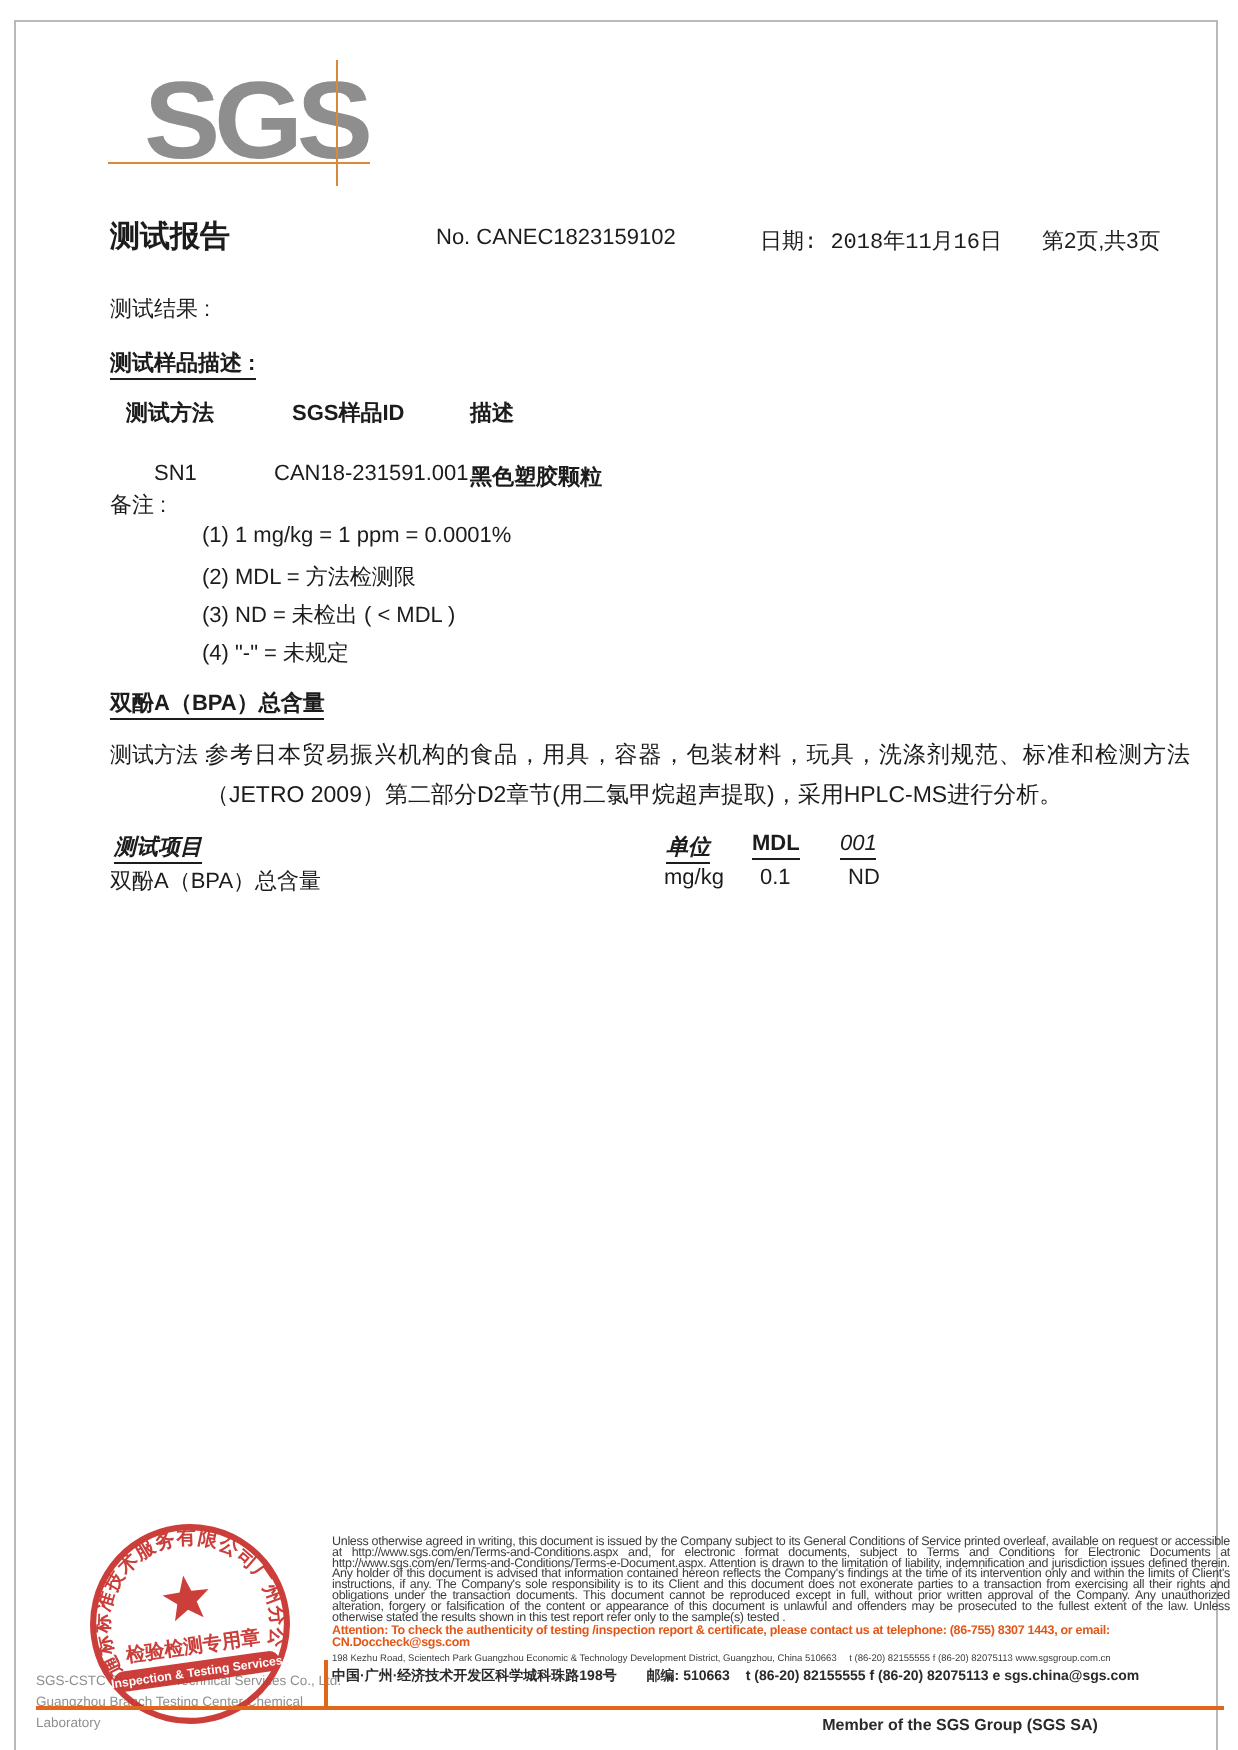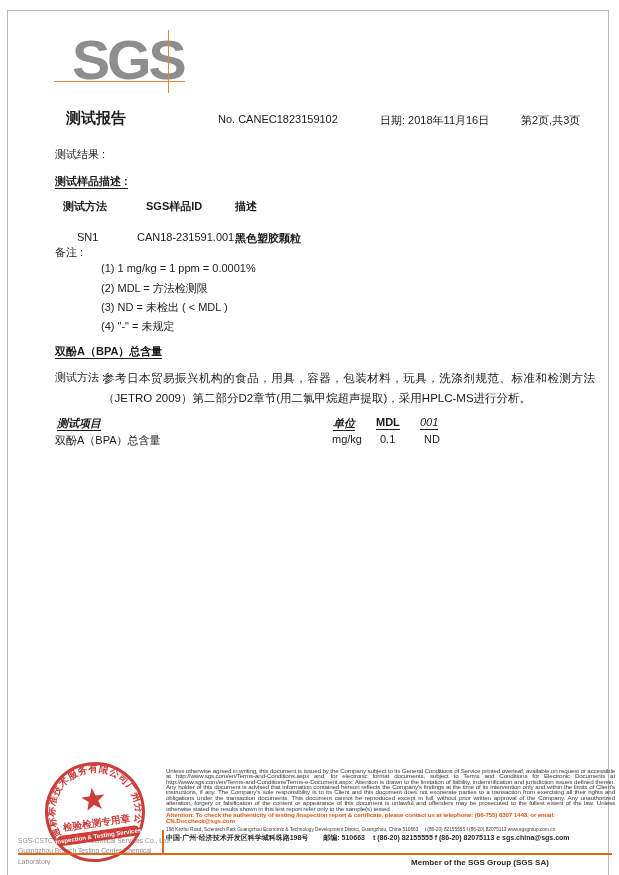--- a/index.html
+++ b/index.html
@@ -8,21 +8,21 @@
   .canvas { position:relative; width:619px; height:875px; background:#fff; overflow:hidden; }
   .border-line { position:absolute; background:#b9b9b9; }
 
   
   .sgs-logo { position:absolute; left:72px; top:33px; font-size:55px; font-weight:700;
               color:#8e8e8e; letter-spacing:-3px; line-height:1; transform:scaleX(1.04); transform-origin:left; }
   .logo-vline { position:absolute; left:168px; top:30px; width:1px; height:63px; background:#d9893c; }
   .logo-hline { position:absolute; left:54px; top:81px; width:131px; height:1px; background:#d9893c; }
 
   
-  .doc-title { position:absolute; left:55px; top:109px; font-size:15px; font-weight:700; color:#1c1c1c;margin-left:11px; }
+  .doc-title { position:absolute; left:55px; top:109px; font-size:15px; font-weight:700; color:#1c1c1c; }
   .hdr-txt { position:absolute; top:113px; font-size:11px; color:#1c1c1c; }
 
   .t11 { font-size:11px; color:#1c1c1c; }
   .bold { font-weight:700; }
   .ital { font-style:italic; }
   .u { border-bottom:1px solid #1c1c1c; padding-bottom:1px; }
 
   .results-label { position:absolute; left:55px; top:147px; }
   .sample-heading { position:absolute; left:55px; top:174px;text-align:right; }
 
@@ -70,21 +70,21 @@
   <div class="border-line" style="left:7px; top:10px; width:602px; height:1px;"></div>
   <div class="border-line" style="left:7px; top:10px; width:1px; height:865px;"></div>
   <div class="border-line" style="left:608px; top:10px; width:1px; height:865px;"></div>
 
   <div class="sgs-logo">SGS</div>
   <div class="logo-vline"></div>
   <div class="logo-hline"></div>
 
   <div class="doc-title">测试报告</div>
   <div class="hdr-txt" style="left:218px;">No. CANEC1823159102</div>
-  <div class="hdr-txt" style="left:380px;">日期: 2018年11月16日</div>
+  <div class="hdr-txt" style="left:380px;font-family:Liberation Mono, monospace;">日期: 2018年11月16日</div>
   <div class="hdr-txt" style="left:521px;">第2页,共3页</div>
 
   <div class="results-label t11">测试结果 :</div>
 
   <div class="sample-heading t11 bold"><span class="u">测试样品描述 :</span></div>
   <div class="sh t11" style="left:63px;">测试方法</div>
   <div class="sh t11" style="left:146px;">SGS样品ID</div>
   <div class="sh t11" style="left:235px;">描述</div>
   <div class="sr t11" style="left:77px;">SN1</div>
   <div class="sr t11" style="left:137px;">CAN18-231591.001</div>

